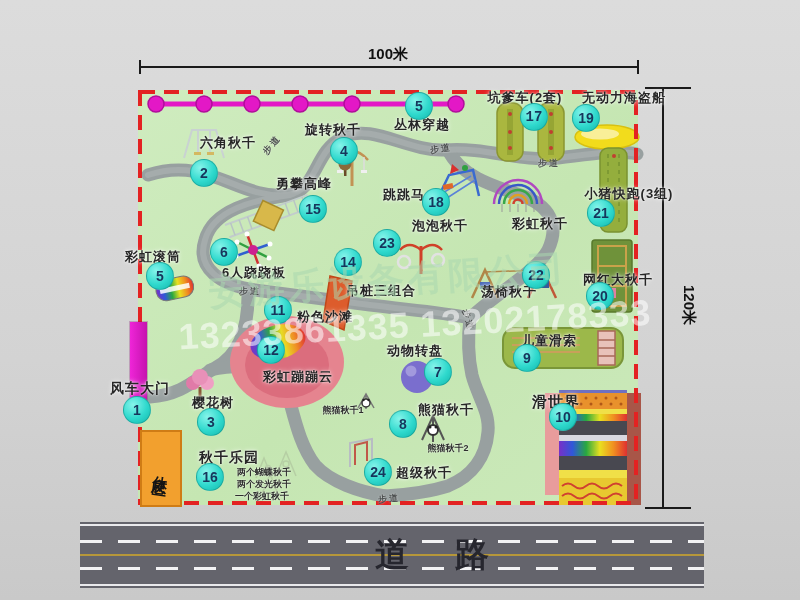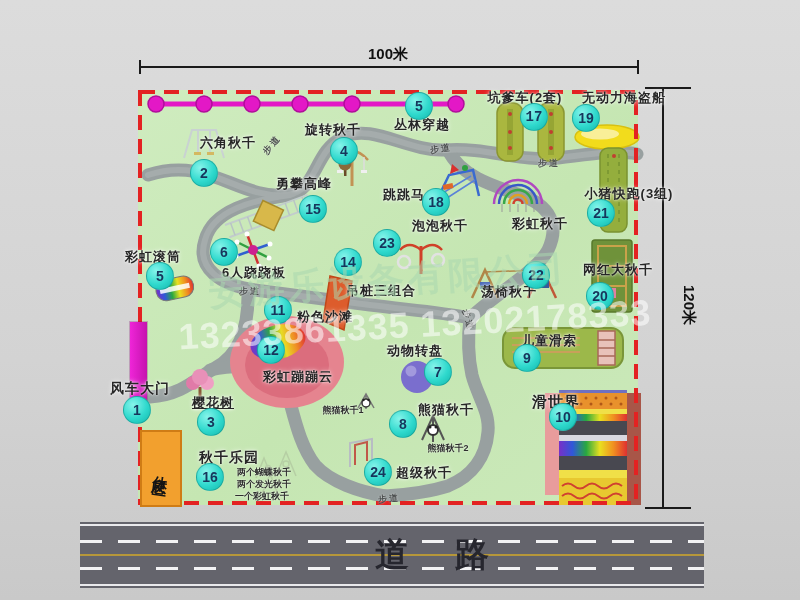--- a/index.html
+++ b/index.html
@@ -332,21 +332,21 @@
   <div class="rest-area">
     <span>休息区</span>
   </div>
 
   <div id="map-labels">
       <div class="badge" style="left: 137px; top: 410px;">1</div>
       <div class="alabel" style="left: 140px; top: 389px; font-size: 14px;">风车大门</div>
       <div class="badge" style="left: 204px; top: 173px;">2</div>
       <div class="alabel" style="left: 228px; top: 143px;">六角秋千</div>
       <div class="badge" style="left: 211px; top: 422px;">3</div>
-      <div class="alabel" style="left: 213px; top: 403px; text-decoration: underline;">樱花树</div>
+      <div class="alabel" style="left: 213px; top: 403px;">樱花树</div>
       <div class="badge" style="left: 344px; top: 151px;">4</div>
       <div class="alabel" style="left: 333px; top: 130px;">旋转秋千</div>
       <div class="badge" style="left: 160px; top: 276px;">5</div>
       <div class="alabel" style="left: 153px; top: 257px;">彩虹滚筒</div>
       <div class="badge" style="left: 224px; top: 252px;">6</div>
       <div class="alabel" style="left: 254px; top: 273px;">6人跷跷板</div>
       <div class="badge" style="left: 438px; top: 372px;">7</div>
       <div class="alabel" style="left: 415px; top: 351px;">动物转盘</div>
       <div class="badge" style="left: 403px; top: 424px;">8</div>
       <div class="alabel" style="left: 446px; top: 410px;">熊猫秋千</div>
@@ -366,21 +366,21 @@
       <div class="alabel" style="left: 304px; top: 184px;">勇攀高峰</div>
       <div class="badge" style="left: 210px; top: 477px;">16</div>
       <div class="alabel" style="left: 229px; top: 458px; font-size: 14px;">秋千乐园</div>
       <div class="badge" style="left: 534px; top: 117px; font-family: Liberation Mono, monospace;">17</div>
       <div class="alabel" style="left: 525px; top: 98px;">坑爹车(2套)</div>
       <div class="badge" style="left: 436px; top: 202px;">18</div>
       <div class="alabel" style="left: 404px; top: 195px;">跳跳马</div>
       <div class="badge" style="left: 586px; top: 118px;">19</div>
       <div class="alabel" style="left: 624px; top: 98px;">无动力海盗船</div>
       <div class="badge" style="left: 600px; top: 296px;">20</div>
-      <div class="alabel" style="left: 618px; top: 270px;">网红大秋千</div>
+      <div class="alabel" style="left: 618px; top: 280px;">网红大秋千</div>
       <div class="badge" style="left: 601px; top: 213px;">21</div>
       <div class="alabel" style="left: 629px; top: 194px;">小猪快跑(3组)</div>
       <div class="badge" style="left: 536px; top: 275px;">22</div>
       <div class="alabel" style="left: 509px; top: 292px;">荡椅秋千</div>
       <div class="badge" style="left: 387px; top: 243px;">23</div>
       <div class="alabel" style="left: 440px; top: 226px;">泡泡秋千</div>
       <div class="badge" style="left: 378px; top: 472px;">24</div>
       <div class="alabel" style="left: 424px; top: 473px;">超级秋千</div>
       <div class="alabel" style="left: 540px; top: 224px;">彩虹秋千</div>
       <div class="sublabel" style="left: 343px; top: 410px;">熊猫秋千1</div>

